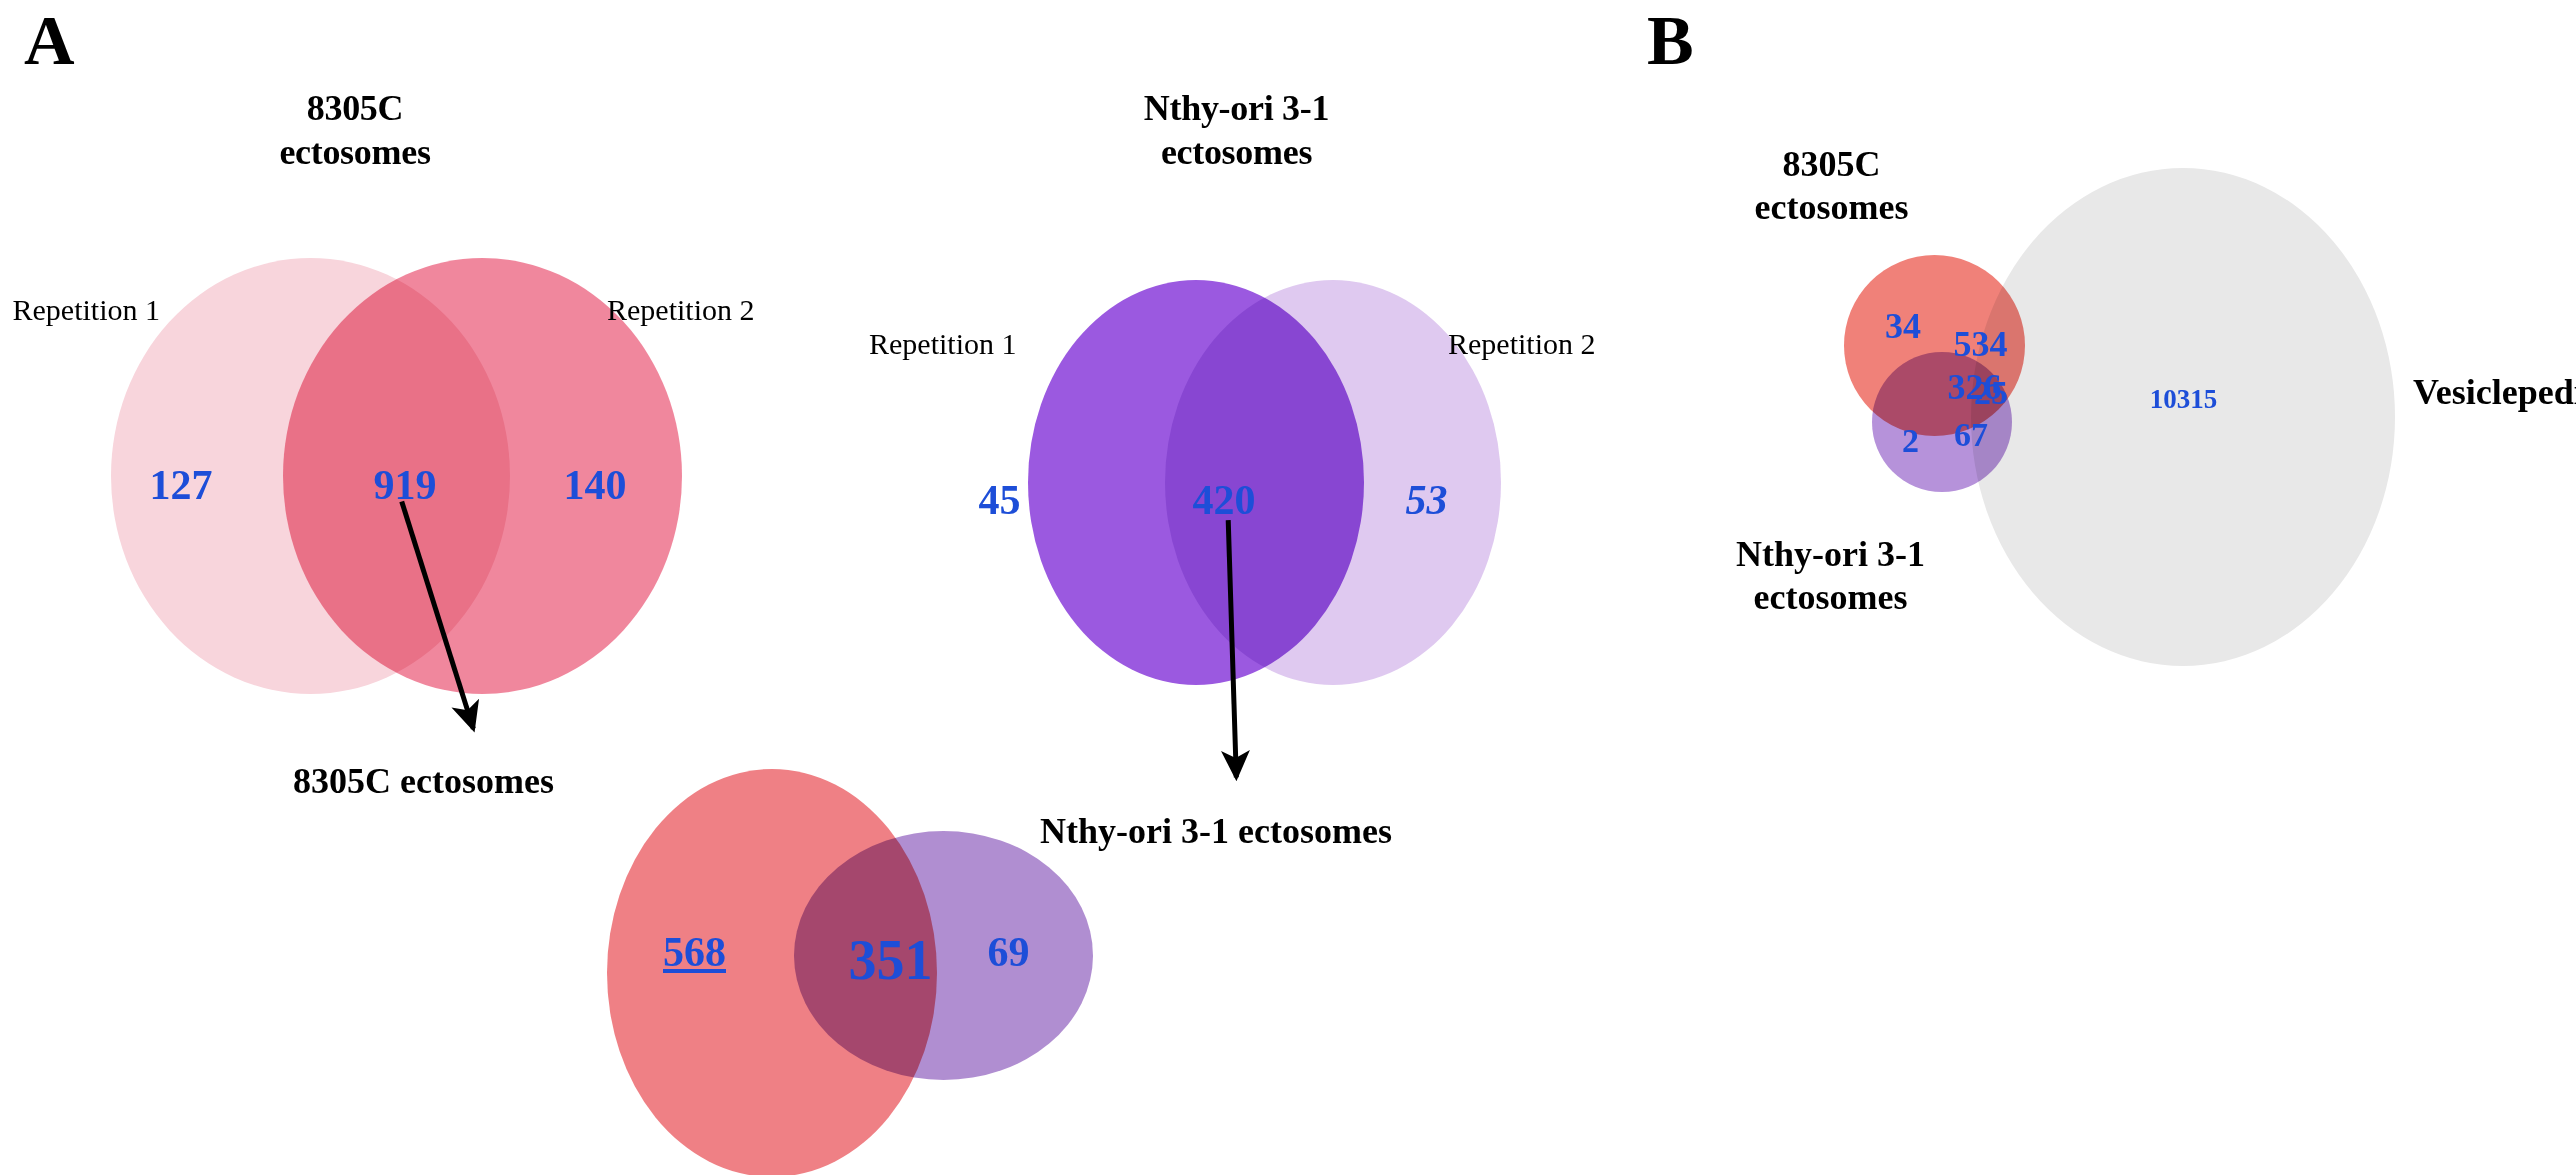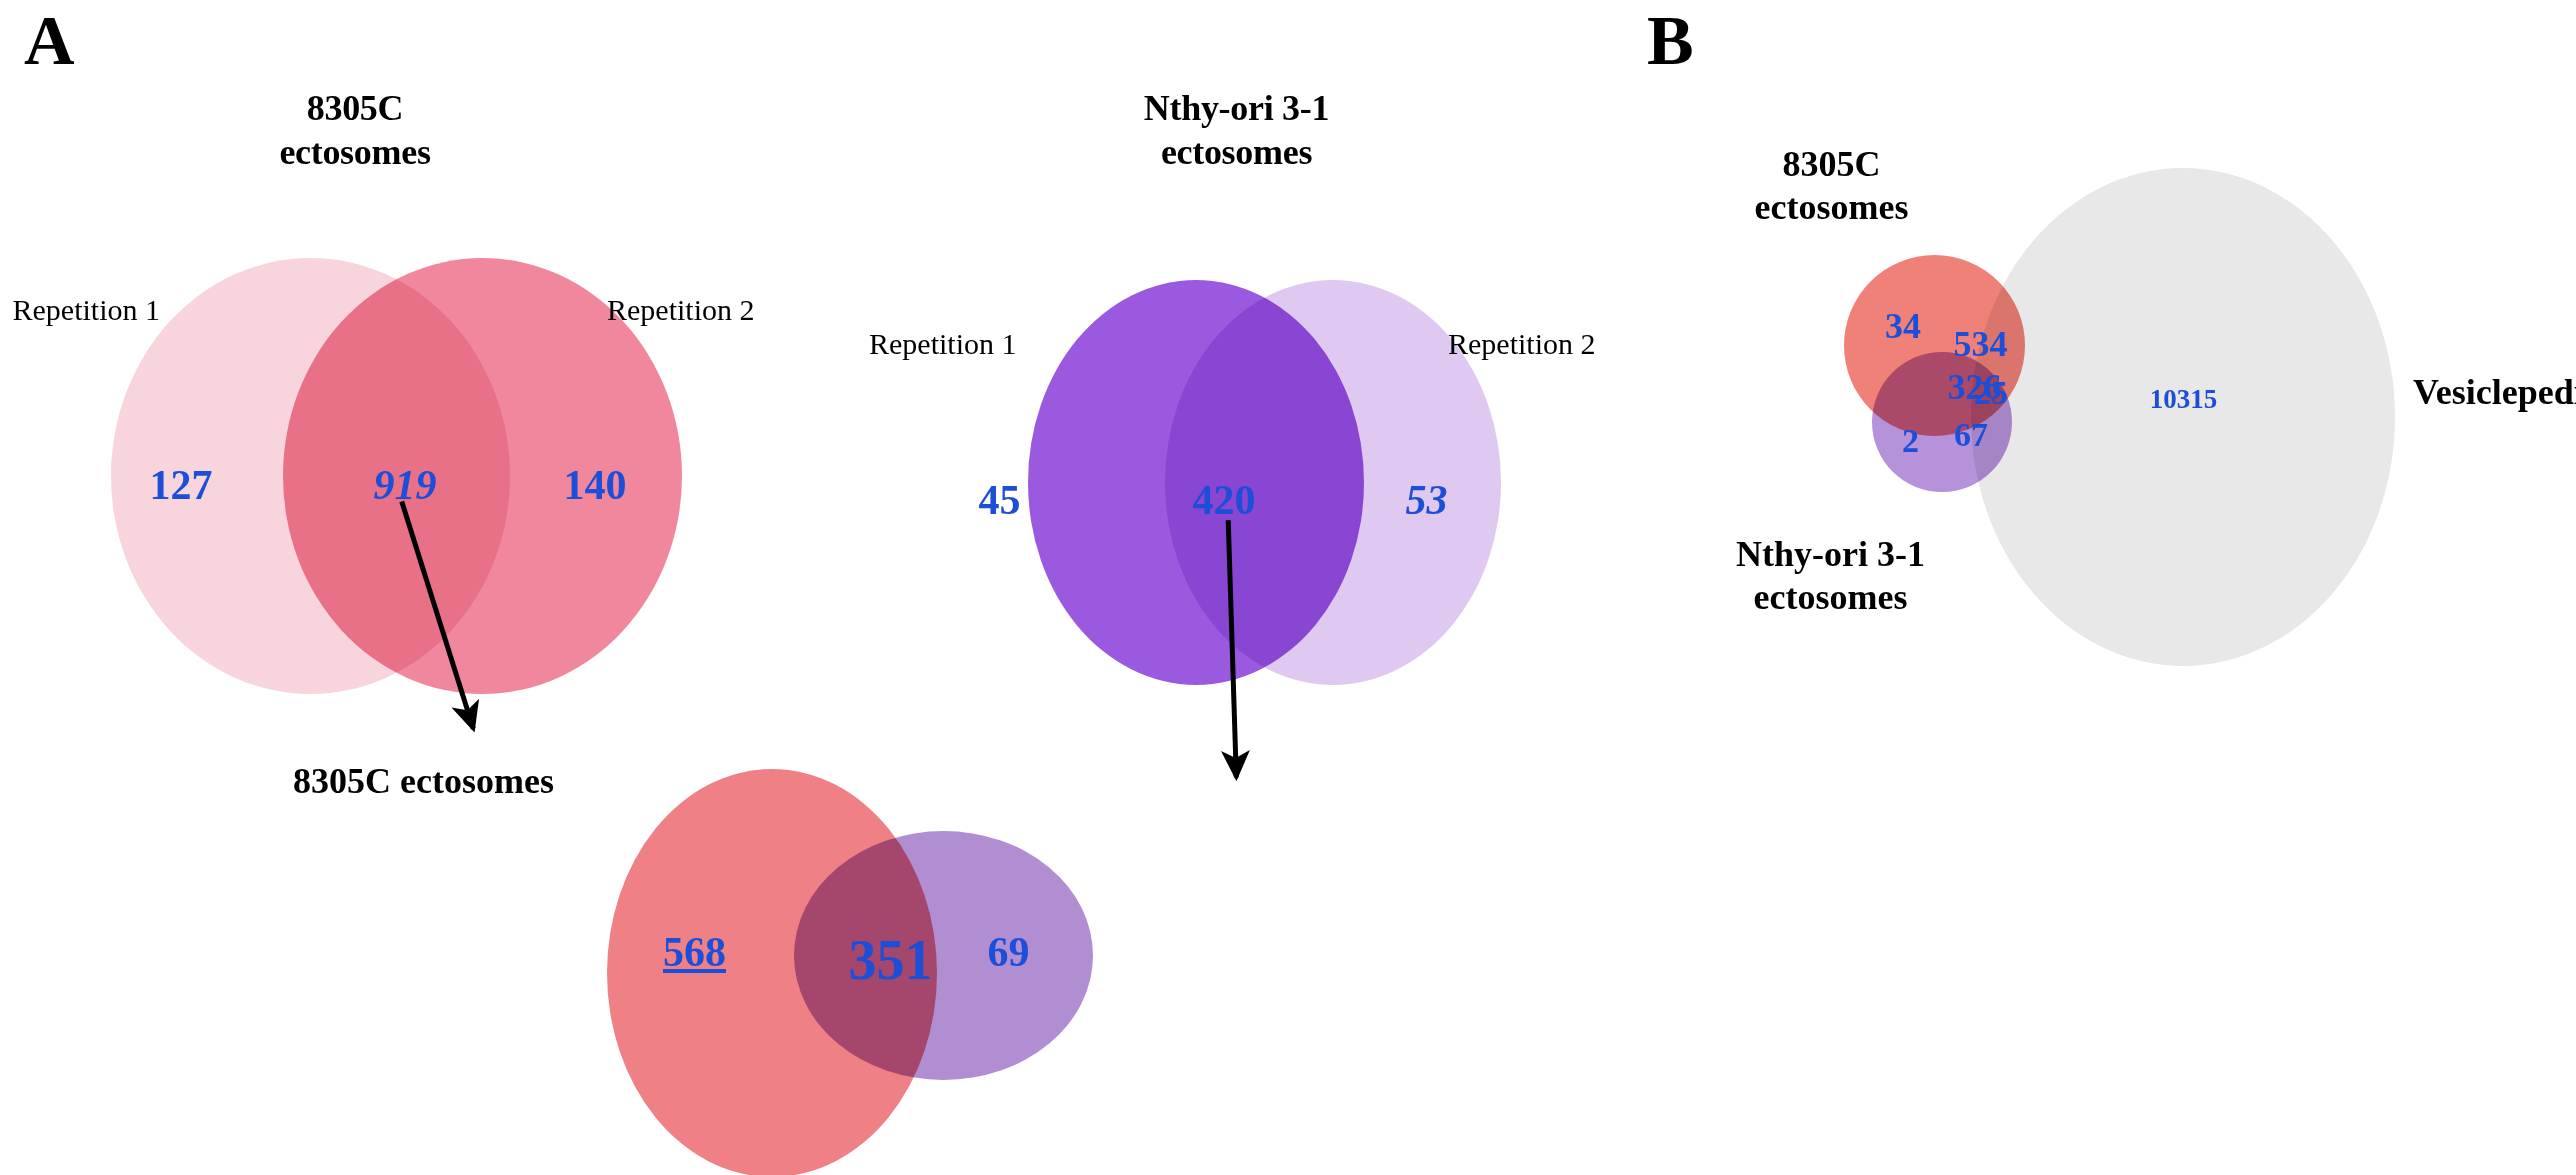--- a/index.html
+++ b/index.html
@@ -90,21 +90,21 @@
   <div class="venn-group">
 
     <div class="ellipse" style="left:111px; top:258px; width:399px; height:436px; background:#f8d5dc;"></div>
 
     <div class="ellipse" style="left:283px; top:258px; width:399px; height:436px; background:#ef7d95; opacity:0.92; mix-blend-mode:multiply;"></div>
 
     <div class="set-label" style="left:12.5px; top:293px;">Repetition 1</div>
     <div class="set-label" style="left:607px; top:293px;">Repetition 2</div>
 
     <div class="count" style="left:125px; top:461px; width:112px; font-size:42px;">127</div>
-    <div class="count" style="left:349px; top:461px; width:112px; font-size:42px;font-style:italic;">919</div>
+    <div class="count" style="left:349px; top:461px; width:112px; font-size:42px;">919</div>
     <div class="count" style="left:539px; top:461px; width:112px; font-size:42px;">140</div>
   </div>
 
   <div class="set-label-bold" style="left:293px; top:760px;">8305C ectosomes</div>
 
   <div class="venn-title" style="left:1062px; top:87px; width:349px;">
     <div>Nthy-ori 3-1</div>
     <div>ectosomes</div>
   </div>
 
@@ -115,20 +115,21 @@
     <div class="ellipse" style="left:1165px; top:280px; width:336px; height:405px; background:#d7bcec; opacity:0.80; mix-blend-mode:multiply;"></div>
 
     <div class="set-label" style="left:869px; top:327px;">Repetition 1</div>
     <div class="set-label" style="left:1448px; top:327px;">Repetition 2</div>
 
     <div class="count" style="left:953px; top:476px; width:93px; font-size:42px;">45</div>
     <div class="count" style="left:1168px; top:476px; width:112px; font-size:42px;">420</div>
     <div class="count" style="left:1380px; top:476px; width:93px; font-size:42px;font-style:italic;">53</div>
   </div>
 
+  <div class="set-label-bold" style="left:1040px; top:810px;">Nthy-ori 3-1 ectosomes</div>
 
   <div class="venn-group">
 
     <div class="ellipse" style="left:607px; top:769px; width:330px; height:408px; background:#ef8085;"></div>
 
     <div class="ellipse" style="left:794px; top:831px; width:299px; height:249px; background:#9a6ec4; opacity:0.78; mix-blend-mode:multiply;"></div>
 
     <div class="count" style="left:632px; top:928px; width:125px; font-size:42px;text-decoration:underline;">568</div>
     <div class="count" style="left:828px; top:928px; width:125px; font-size:56px;">351</div>
     <div class="count" style="left:962px; top:928px; width:93px; font-size:42px;">69</div>

